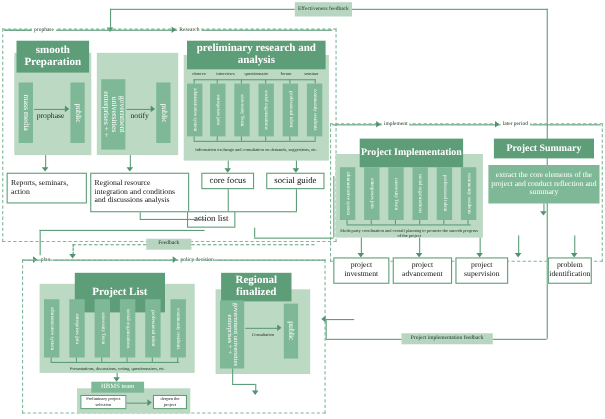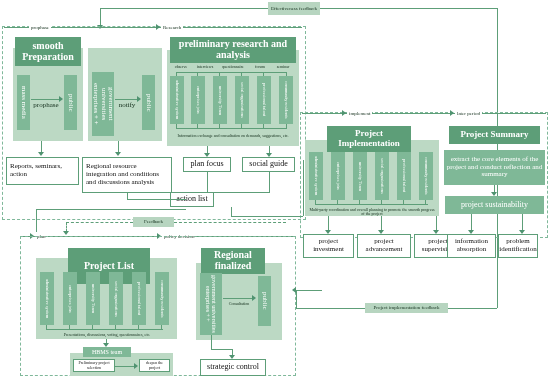--- a/index.html
+++ b/index.html
@@ -166,42 +166,42 @@
   <div class="abs ln lnv" style="left:176px;top:124px;height:4px;"></div>
   <div class="abs ln lnv" style="left:197px;top:124px;height:4px;"></div>
   <div class="abs ln lnv" style="left:219px;top:124px;height:4px;"></div>
   <div class="abs ln lnv" style="left:241px;top:124px;height:4px;"></div>
   <div class="abs ln lnv" style="left:263px;top:124px;height:4px;"></div>
   <div class="abs ln lnv" style="left:286px;top:124px;height:4px;"></div>
   <div class="abs capt t4" style="left:172px;top:130px;width:122px;height:12px;">Information exchange and consultation on demands, suggestions, etc.</div>
 
   <div class="abs ln lnv" style="left:207px;top:146px;height:9px;"></div>
   <div class="abs ar ar-d" style="left:204px;top:153px;"></div>
-  <div class="abs wbox ctr t8" style="left:183px;top:157px;width:48px;height:15px;">plan focus</div>
+  <div class="abs wbox ctr t8" style="left:183px;top:157px;width:48px;height:15px;">core focus</div>
   <div class="abs ln lnv" style="left:269px;top:146px;height:9px;"></div>
   <div class="abs ar ar-d" style="left:266px;top:153px;"></div>
   <div class="abs wbox ctr t8" style="left:242px;top:157px;width:53px;height:15px;">social guide</div>
 
   <div class="abs ln lnv" style="left:207px;top:172px;width:1px;height:20px;"></div>
   <div class="abs ln lnv" style="left:269px;top:172px;width:1px;height:20px;"></div>
   <div class="abs ln lnh" style="left:207px;top:192px;width:63px;"></div>
   <div class="abs wbox ctr t8" style="left:170px;top:192px;width:44px;height:15px;">action list</div>
 
   <div class="abs ln lnh" style="left:127px;top:199px;width:59px;"></div>
   <div class="abs ln lnv" style="left:127px;top:193px;height:6px;"></div>
 
   <div class="abs dash-region" style="left:300px;top:112px;width:248px;height:126px;"></div>
   <div class="abs ln lnh" style="left:302px;top:113px;width:244px;"></div>
   <div class="abs ar ar-r" style="left:342px;top:110px;"></div>
   <div class="abs plabel t5" style="left:347px;top:109px;height:9px;">implement</div>
   <div class="abs ar ar-r" style="left:450px;top:110px;"></div>
   <div class="abs plabel t5" style="left:455px;top:109px;height:9px;">later period</div>
 
   <div class="abs panel" style="left:305px;top:140px;width:134px;height:76px;"></div>
-  <div class="abs hdr t9" style="left:327px;top:126px;width:84px;height:26px;">Project Implementation</div>
+  <div class="abs hdr t9" style="left:327px;top:126px;width:94px;height:26px;">Project Implementation</div>
 
   <div class="abs vbox t45" style="left:309px;top:152px;width:14px;height:48px;">administrative system</div>
   <div class="abs vbox t45" style="left:331px;top:152px;width:14px;height:48px;">enterprises join</div>
   <div class="abs vbox t45" style="left:353px;top:152px;width:14px;height:48px;">university Team</div>
   <div class="abs vbox t45" style="left:375px;top:152px;width:14px;height:48px;">social organizations</div>
   <div class="abs vbox t45" style="left:397px;top:152px;width:14px;height:48px;">professional talent</div>
   <div class="abs vbox t45" style="left:419px;top:152px;width:14px;height:48px;">community residents</div>
 
   <div class="abs ln lnh" style="left:315px;top:204px;width:113px;"></div>
   <div class="abs ln lnv" style="left:315px;top:200px;height:4px;"></div>
@@ -221,25 +221,23 @@
   <div class="abs wbox ctr t7" style="left:357px;top:234px;width:54px;height:24px;">project advancement</div>
 
   <div class="abs ln lnv" style="left:436px;top:216px;height:16px;"></div>
   <div class="abs ar ar-d" style="left:433px;top:230px;"></div>
   <div class="abs wbox ctr t7" style="left:414px;top:234px;width:48px;height:24px;">project supervision</div>
 
   <div class="abs mid t7" style="left:444px;top:150px;width:101px;height:35px;padding:1px 2px;">extract the core elements of the project and conduct reflection and summary</div>
   <div class="abs hdr t9" style="left:449px;top:126px;width:91px;height:18px;">Project Summary</div>
   <div class="abs ln lnv" style="left:494px;top:185px;height:9px;"></div>
   <div class="abs ar ar-d" style="left:491px;top:192px;"></div>
-  <div class="abs mid t8" style="left:445px;top:196px;width:99px;height:18px;">project sustainability</div>
 
   <div class="abs ln lnv" style="left:471px;top:214px;height:18px;"></div>
   <div class="abs ar ar-d" style="left:468px;top:230px;"></div>
-  <div class="abs wbox ctr t7" style="left:447px;top:234px;width:49px;height:24px;">information absorption</div>
 
   <div class="abs ln lnv" style="left:522px;top:214px;height:18px;"></div>
   <div class="abs ar ar-d" style="left:519px;top:230px;"></div>
   <div class="abs wbox ctr t7" style="left:498px;top:234px;width:40px;height:24px;">problem identification</div>
 
   <div class="abs tag t5" style="left:133px;top:217px;width:41px;height:10px;">Feedback</div>
   <div class="abs dln" style="left:66px;top:222px;width:67px;"></div>
   <div class="abs dln" style="left:174px;top:222px;width:112px;"></div>
   <div class="abs dlnv" style="left:66px;top:222px;height:10px;"></div>
   <div class="abs ar ar-d" style="left:63px;top:231px;"></div>
@@ -288,21 +286,20 @@
   <div class="abs vbox t6" style="left:200px;top:273px;width:22px;height:62px;">government universities enterprises + +</div>
   <div class="abs vbox t7" style="left:258px;top:276px;width:13px;height:50px;">public</div>
   <div class="abs ln lnh" style="left:223px;top:298px;width:30px;"></div>
   <div class="abs ar ar-r" style="left:252px;top:295px;"></div>
   <div class="abs capt t4" style="left:224px;top:300px;width:30px;height:8px;">Consultation</div>
 
   <div class="abs ln lnv" style="left:211px;top:335px;height:14px;"></div>
   <div class="abs ln lnh" style="left:211px;top:349px;width:21px;"></div>
   <div class="abs ln lnv" style="left:232px;top:349px;height:8px;"></div>
   <div class="abs ar ar-d" style="left:229px;top:355px;"></div>
-  <div class="abs wbox ctr t8" style="left:200px;top:359px;width:66px;height:17px;">strategic control</div>
 
   <div class="abs tag t5" style="left:365px;top:303px;width:83px;height:10px;">Project implementation feedback</div>
   <div class="abs ln lnh" style="left:448px;top:308px;width:49px;"></div>
   <div class="abs ln lnv" style="left:497px;top:258px;height:50px;"></div>
   <div class="abs ln lnh" style="left:296px;top:308px;width:69px;"></div>
   <div class="abs ln lnv" style="left:296px;top:290px;height:18px;"></div>
   <div class="abs ar ar-l" style="left:292px;top:287px;"></div>
   <div class="abs ln lnh" style="left:296px;top:290px;width:26px;"></div>
 
   <div class="abs ln lnh" style="left:306px;top:190px;width:0px;"></div>

